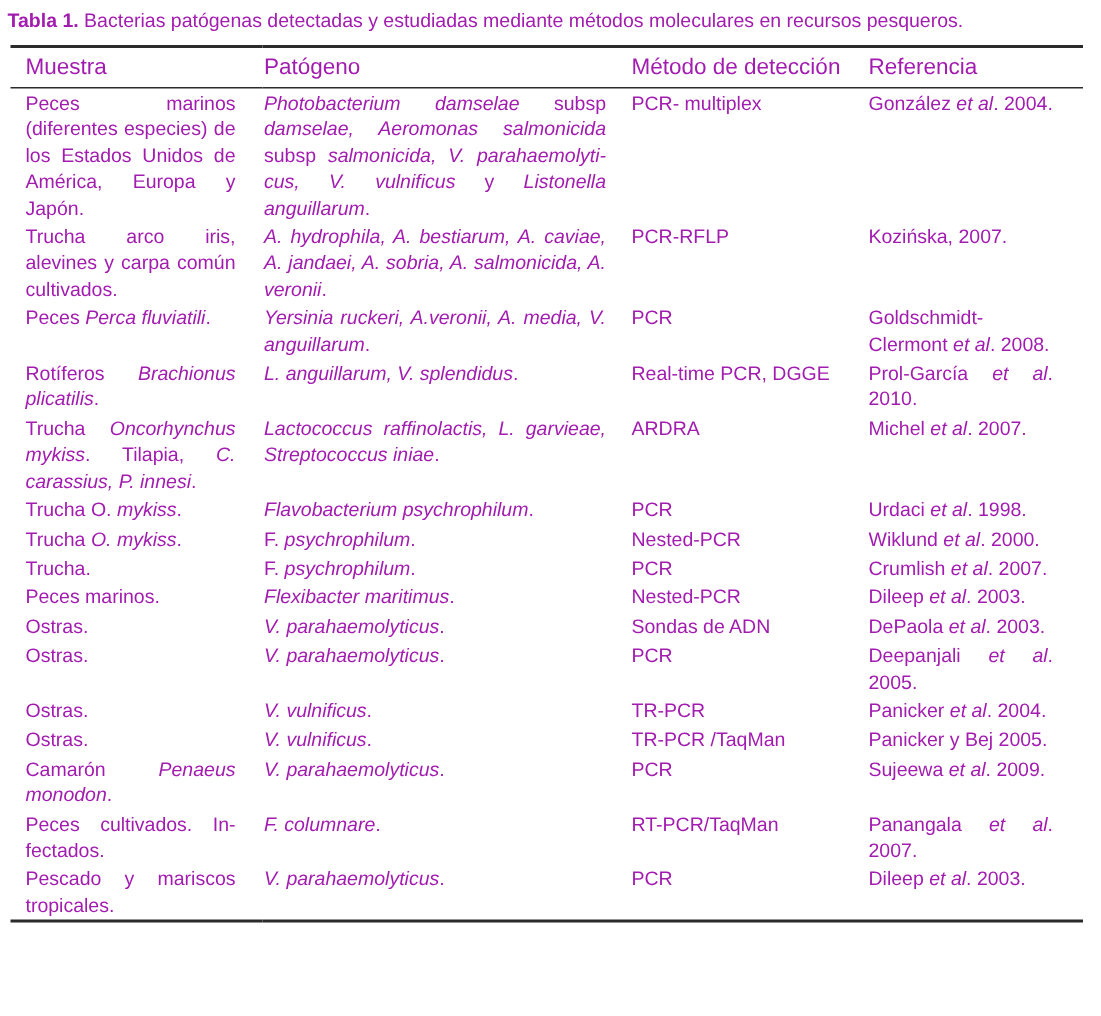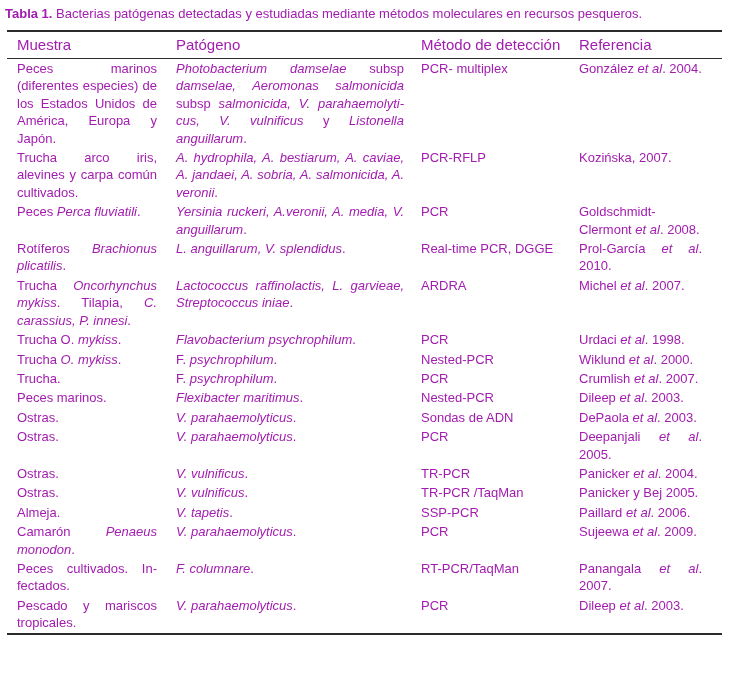--- a/index.html
+++ b/index.html
@@ -142,26 +142,20 @@
           <td class="c2"><span>TR-PCR</span></td>
           <td class="c3"><span>Panicker </span><i>et al</i><span>. 2004.</span></td>
         </tr>
         <tr>
           <td class="c0"><span>Ostras.</span></td>
           <td class="c1"><i>V. vulnificus</i><span>.</span></td>
           <td class="c2"><span>TR-PCR /TaqMan</span></td>
           <td class="c3"><span>Panicker y Bej 2005.</span></td>
         </tr>
         <tr>
-          <td class="c0"><span>Almeja.</span></td>
-          <td class="c1"><i>V. tapetis</i><span>.</span></td>
-          <td class="c2"><span>SSP-PCR</span></td>
-          <td class="c3"><span>Paillard </span><i>et al</i><span>. 2006.</span></td>
-        </tr>
-        <tr>
           <td class="c0"><span>Camarón </span><i>Penaeus monodon</i><span>.</span></td>
           <td class="c1"><i>V. parahaemolyticus</i><span>.</span></td>
           <td class="c2"><span>PCR</span></td>
           <td class="c3"><span>Sujeewa </span><i>et al</i><span>. 2009.</span></td>
         </tr>
         <tr>
           <td class="c0"><span>Peces cultivados. In­fectados.</span></td>
           <td class="c1"><i>F. columnare</i><span>.</span></td>
           <td class="c2"><span>RT-PCR/TaqMan</span></td>
           <td class="c3"><span>Panangala </span><i>et al</i><span>. 2007.</span></td>

